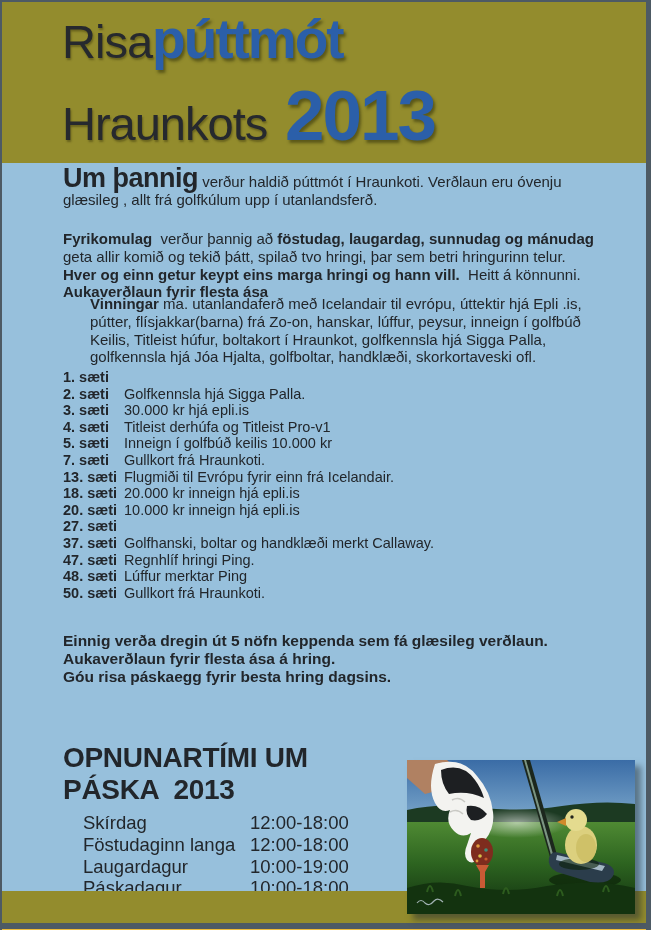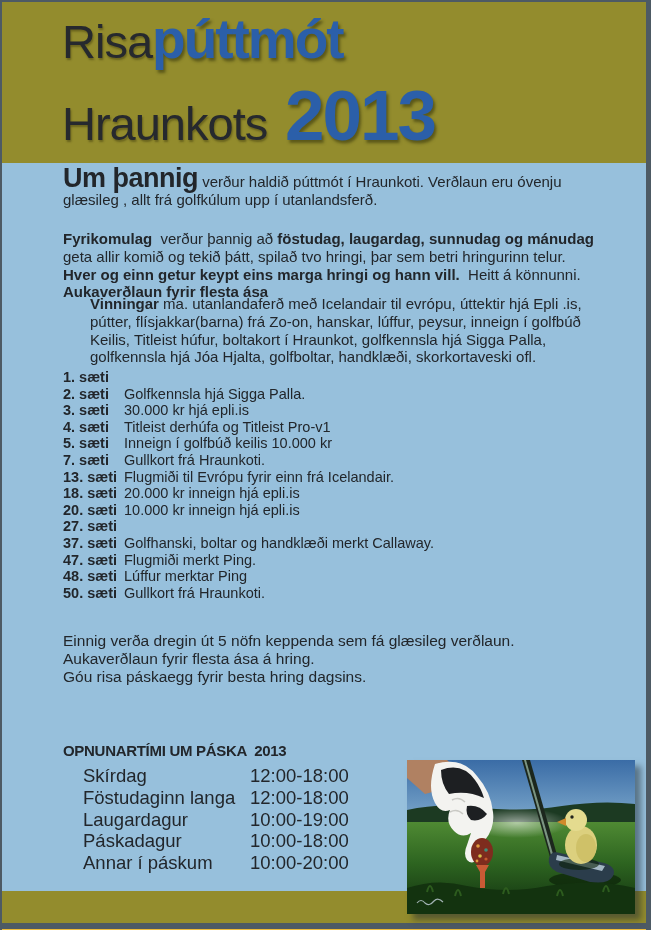--- a/index.html
+++ b/index.html
@@ -42,24 +42,24 @@
   .body-par{
     margin:0;font-size:15px;line-height:17.8px;white-space:pre-wrap;
   }
   .lead{font-size:27px;font-weight:bold;letter-spacing:-0.5px;}
   .b{font-weight:bold;text-align:right;}
   
   .prizes{font-size:14.5px;line-height:16.6px;}
   .prize-row{display:flex;}
   .prize-row .rank{flex:none;width:61px;font-weight:bold;}
   
-  .bonus div{font-size:15.5px;font-weight:normal;line-height:18.2px;}
+  .bonus div{font-size:15.5px;font-weight:bold;line-height:18.2px;}
   
   .hours-title{
-    margin:0;font-size:15px;font-weight:bold;letter-spacing:-0.3px;
+    margin:0;font-size:28px;font-weight:bold;letter-spacing:-0.3px;
     white-space:pre-wrap;
   }
   .hours-rows{margin-top:6px;font-size:18.5px;line-height:21.8px;}
   .hours-row{display:flex;}
   .hours-row .day{flex:none;width:167px;margin-left:20px;}
   
   .photo{
     position:absolute;left:405px;top:758px;width:228px;height:154px;
     box-shadow:6px 6px 6px rgba(30,42,52,.5);
     z-index:5;line-height:0;
@@ -131,21 +131,21 @@
       </div>
     <div class="prize-row">
         <span class="rank">27. sæti</span>
       </div>
     <div class="prize-row">
         <span class="rank">37. sæti</span>
         <span class="prize">Golfhanski, boltar og handklæði merkt Callaway.</span>
       </div>
     <div class="prize-row">
         <span class="rank">47. sæti</span>
-        <span class="prize">Flugmiði merkt Ping.</span>
+        <span class="prize">Regnhlíf hringi Ping.</span>
       </div>
     <div class="prize-row">
         <span class="rank">48. sæti</span>
         <span class="prize">Lúffur merktar Ping</span>
       </div>
     <div class="prize-row">
         <span class="rank">50. sæti</span>
         <span class="prize">Gullkort frá Hraunkoti.</span>
       </div>
   </div>

